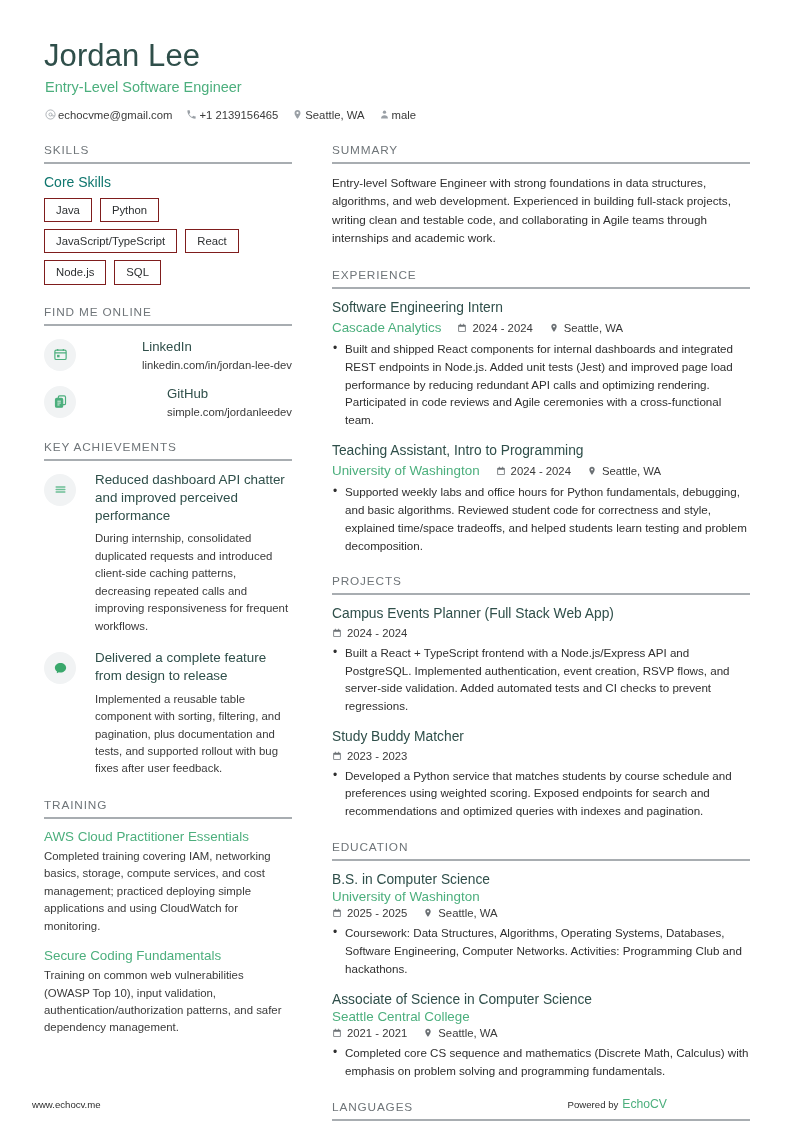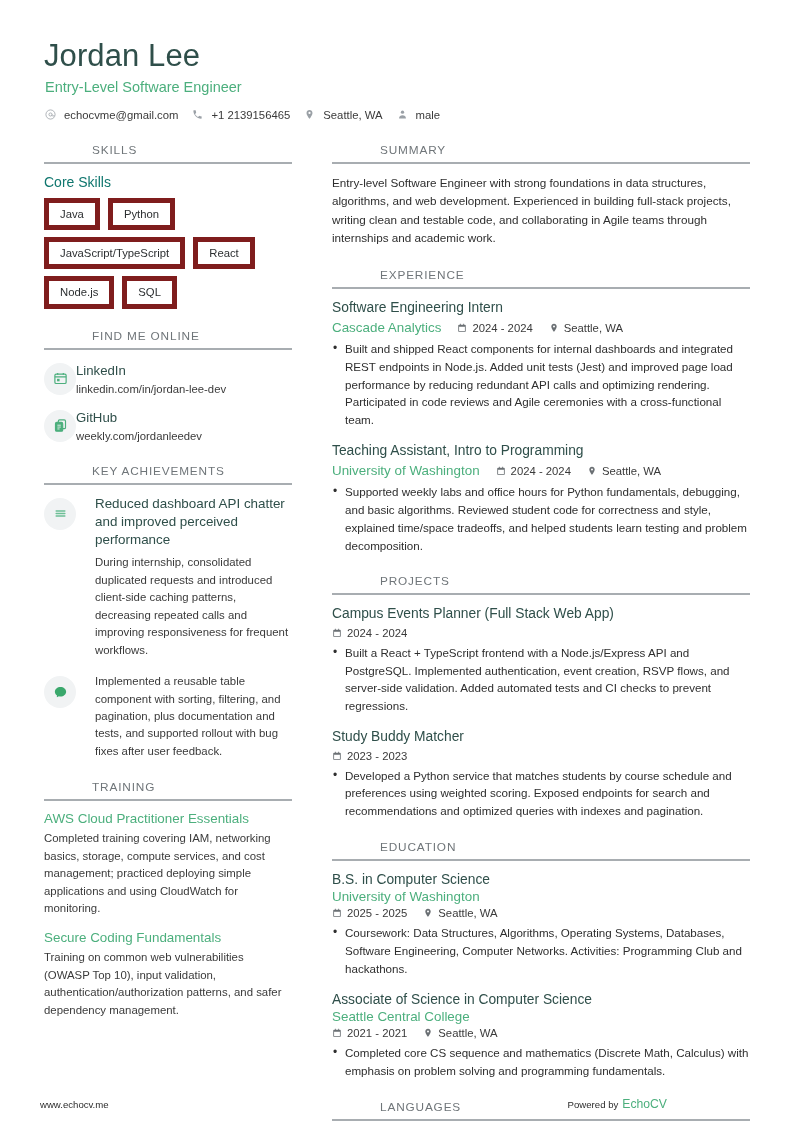--- a/index.html
+++ b/index.html
@@ -39,21 +39,21 @@
   }
   .contact-row {
     display: flex;
     align-items: center;
     gap: 14px;
     margin-top: 14px;
     padding-left: 5px;
     font-size: 11.3px;
     color: #3a3a3a;
   }
-  .contact-item { display: flex; align-items: center; gap: 8px; white-space: nowrap; justify-content: flex-end; }
+  .contact-item { display: flex; align-items: center; gap: 2px; white-space: nowrap; justify-content: flex-end; }
   .contact-item svg { display: block; }
 
   
   .cols {
     display: flex;
     margin-top: 22px;
     align-items: flex-start;
   }
   .col-left  { width: 252px; flex: 0 0 252px; padding-left: 4px; }
   .col-gap   { width: 40px; flex: 0 0 40px; }
@@ -61,47 +61,46 @@
 
   
   .sec { margin-bottom: 20px; }
   .sec-title {
     font-size: 11.8px;
     letter-spacing: 0.85px;
     color: #6f7579;
     text-transform: uppercase;
     font-weight: 400;
     padding-bottom: 5px;
-    margin-left: 48px;
   }
   .sec-rule {
     height: 2px;
     background: #a8adb1;
     width: 100%;
     margin-bottom: 10px;
   }
 
   
   .skill-group-title {
     color: #0f766e;
     font-size: 14px;
     margin: 4px 0 8px 0;
   }
   .skill-tags { display: flex; flex-wrap: wrap; gap: 7px 8px; }
   .tag {
-    border: 5px solid #7f1d1d;
+    border: 1px solid #7f1d1d;
     font-size: 11.3px;
     color: #2c2f31;
     padding: 5px 11px;
     line-height: 1.1;
     background: #fff;
   }
 
   
-  .online-item { display: flex; align-items: flex-start; margin-bottom: 10px; }
+  .online-item { display: flex; align-items: flex-start; gap: 12px; margin-bottom: 10px; justify-content: space-between; }
   .circ-icon {
     width: 32px; height: 32px; flex: 0 0 32px;
     border-radius: 50%;
     background: #f1f3f4;
     display: flex; align-items: center; justify-content: center;
     margin-top: 3px;
   }
   .online-text { padding-top: 1px; }
   .online-label { font-size: 13.2px; color: #2f4f4a; line-height: 1.35; }
   .online-url { font-size: 11.3px; color: #3a3a3a; margin-top: 2px; line-height: 1.35; }
@@ -152,21 +151,21 @@
     position: absolute;
     left: 1px;
     top: -1px;
     font-size: 12px;
     color: #2e2e2e;
   }
 
   
   .footer {
     position: absolute;
-    left: 40px; right: 40px; bottom: 12px;
+    left: 32px; right: 40px; bottom: 12px;
     display: flex; align-items: center; justify-content: space-between;
     font-size: 9.6px;
     color: #2b2b2b;
   }
   .footer-right { display: flex; align-items: baseline; gap: 4px; }
   .brand { color: #4caf7d; font-size: 12.2px; }
 </style>
 </head>
 <body>
 
@@ -257,21 +256,21 @@
         <div class="online-item">
           <span class="circ-icon">
             <svg width="15" height="15" viewBox="0 0 24 24" fill="none" stroke="#4caf7d" stroke-width="1.9">
               <rect x="8.5" y="3" width="11.5" height="14" rx="2"></rect>
               <rect x="4" y="7" width="11.5" height="14" rx="2" fill="#4caf7d" stroke="#4caf7d"></rect>
               <path d="M7 11.5h5.5M7 14.5h5.5M7 17.5h3.5" stroke="#f1f3f4" stroke-width="1.4"></path>
             </svg>
           </span>
           <span class="online-text">
             <span class="online-label">GitHub</span>
-            <span class="online-url" style="display:block">weekly.com/jordanleedev</span>
+            <span class="online-url" style="display:block">simple.com/jordanleedev</span>
           </span>
         </div>
       </div>
 
       <div class="sec">
         <div class="sec-title">KEY ACHIEVEMENTS</div>
         <div class="sec-rule"></div>
 
         <div class="ach-item">
           <span class="circ-icon">
@@ -285,20 +284,21 @@
           </span>
         </div>
 
         <div class="ach-item">
           <span class="circ-icon">
             <svg width="15" height="15" viewBox="0 0 24 24" fill="#3aa86c">
               <path d="M12 3C7 3 3 6.4 3 10.6c0 2.3 1.2 4.4 3.2 5.8v3.3l3.2-1.8c.8.2 1.7.3 2.6.3 5 0 9-3.4 9-7.6S17 3 12 3z"></path>
             </svg>
           </span>
           <span class="ach-body">
+            <span class="ach-title" style="display:block">Delivered a complete feature from design to release</span>
             <span class="ach-desc" style="display:block">Implemented a reusable table component with sorting, filtering, and pagination, plus documentation and tests, and supported rollout with bug fixes after user feedback.</span>
           </span>
         </div>
       </div>
 
       <div class="sec">
         <div class="sec-title">TRAINING</div>
         <div class="sec-rule"></div>
 
         <div class="train-item">

